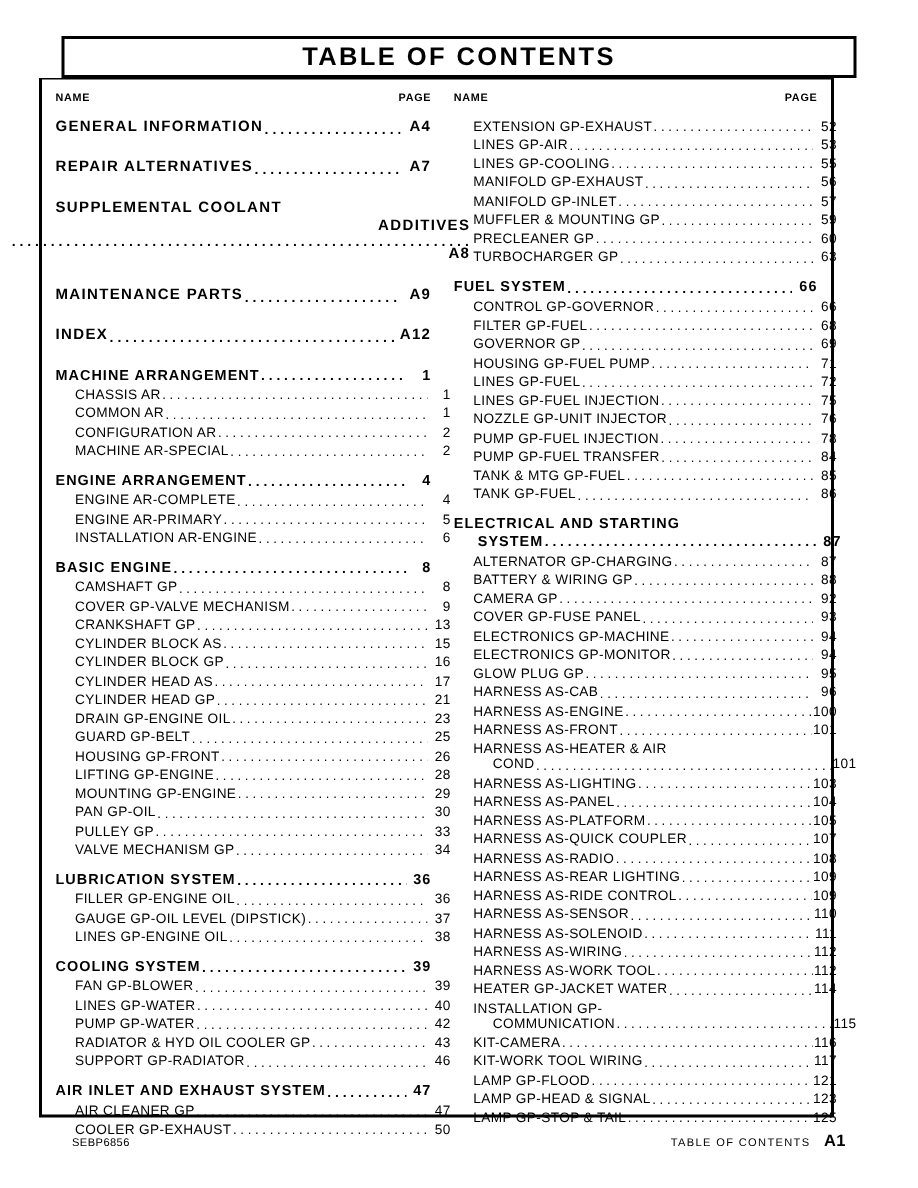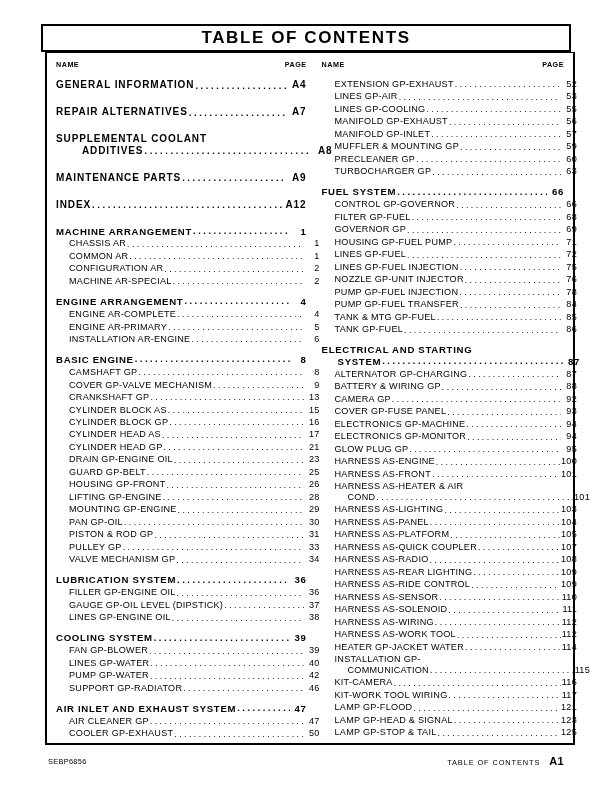--- a/index.html
+++ b/index.html
@@ -37,21 +37,21 @@
   }
   .title-text {
     font-size: 17px;
     font-weight: bold;
     letter-spacing: 1.6px;
   }
 
   
   .content-box {
     position: absolute;
-    left: 45px;
+    left: 26px;
     top: 52px;
     width: 530px;
     height: 693px;
     border: 2px solid #000;
     border-top: 1.5px solid #000;
     box-sizing: border-box;
     padding: 7px 9px 0 9px;
   }
 
   .columns {
@@ -170,20 +170,21 @@
   .front-line1 {
     font-size: 10px;
     font-weight: bold;
     letter-spacing: 0.9px;
     line-height: 1.05;
     white-space: pre;
   }
   .entry.front.cont {
     padding-left: 26px;
     margin-top: 1px;
+    flex-direction: column;
   }
 
   
   .footer {
     position: absolute;
     left: 48px;
     top: 755px;
     width: 516px;
     display: flex;
     justify-content: space-between;
@@ -364,25 +365,20 @@
               <span class="label">MOUNTING GP-ENGINE</span>
               <span class="leader"></span>
               <span class="pg">29</span>
             </div>
             <div class="entry sub">
               <span class="label">PAN GP-OIL</span>
               <span class="leader"></span>
               <span class="pg">30</span>
             </div>
             <div class="entry sub">
-              <span class="label">PISTON &amp; ROD GP</span>
-              <span class="leader"></span>
-              <span class="pg">31</span>
-            </div>
-            <div class="entry sub">
               <span class="label">PULLEY GP</span>
               <span class="leader"></span>
               <span class="pg">33</span>
             </div>
             <div class="entry sub">
               <span class="label">VALVE MECHANISM GP</span>
               <span class="leader"></span>
               <span class="pg">34</span>
             </div>
             <div class="entry major">
@@ -417,20 +413,25 @@
             </div>
             <div class="entry sub">
               <span class="label">LINES GP-WATER</span>
               <span class="leader"></span>
               <span class="pg">40</span>
             </div>
             <div class="entry sub">
               <span class="label">PUMP GP-WATER</span>
               <span class="leader"></span>
               <span class="pg">42</span>
+            </div>
+            <div class="entry sub">
+              <span class="label">RADIATOR &amp; HYD OIL COOLER GP</span>
+              <span class="leader"></span>
+              <span class="pg">43</span>
             </div>
             <div class="entry sub">
               <span class="label">SUPPORT GP-RADIATOR</span>
               <span class="leader"></span>
               <span class="pg">46</span>
             </div>
             <div class="entry major">
               <span class="label">AIR INLET AND EXHAUST SYSTEM</span>
               <span class="leader"></span>
               <span class="pg">47</span>
@@ -590,20 +591,25 @@
             </div>
             <div class="entry sub">
               <span class="label">ELECTRONICS GP-MONITOR</span>
               <span class="leader"></span>
               <span class="pg">94</span>
             </div>
             <div class="entry sub">
               <span class="label">GLOW PLUG GP</span>
               <span class="leader"></span>
               <span class="pg">95</span>
+            </div>
+            <div class="entry sub">
+              <span class="label">HARNESS AS-CAB</span>
+              <span class="leader"></span>
+              <span class="pg">96</span>
             </div>
             <div class="entry sub">
               <span class="label">HARNESS AS-ENGINE</span>
               <span class="leader"></span>
               <span class="pg">100</span>
             </div>
             <div class="entry sub">
               <span class="label">HARNESS AS-FRONT</span>
               <span class="leader"></span>
               <span class="pg">101</span>

